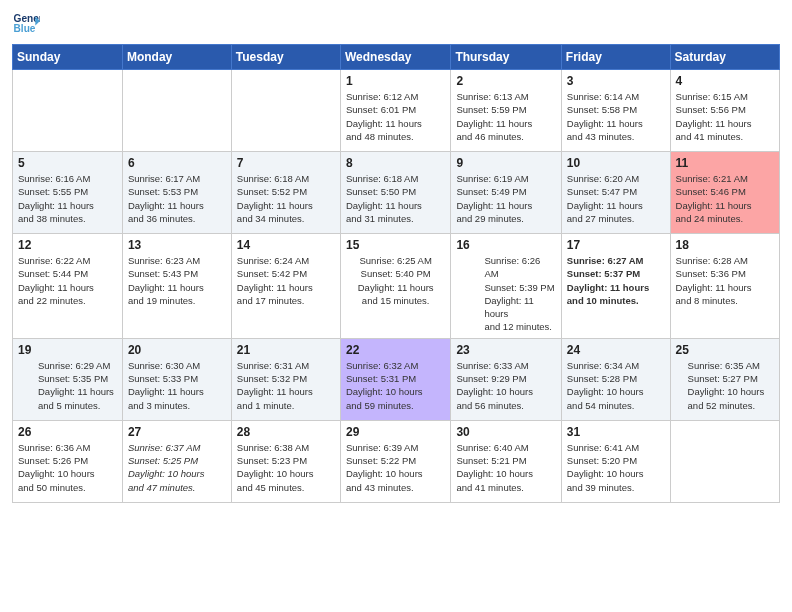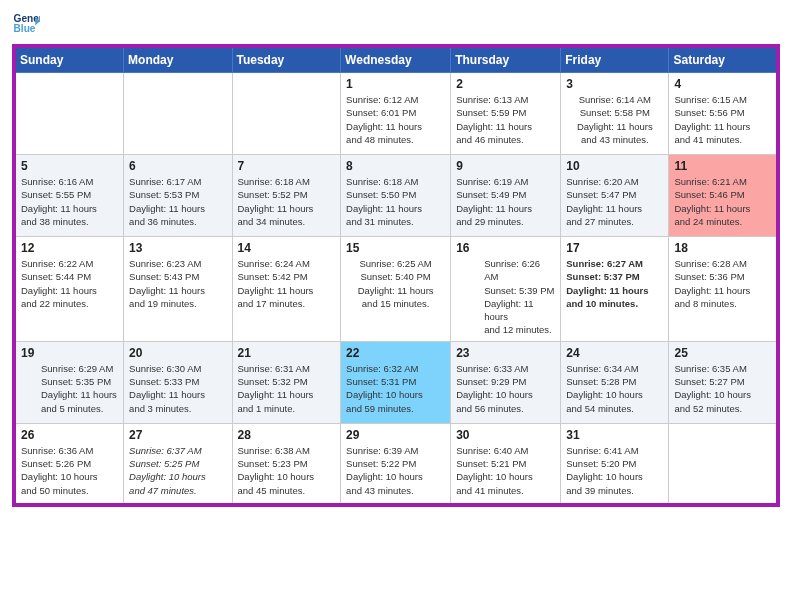--- a/index.html
+++ b/index.html
@@ -38,21 +38,21 @@
       color: #222;
       line-height: 1.1;
     }
     .location-title {
       font-size: 14px;
       color: #444;
     }
     .calendar {
       width: 100%;
       border-collapse: collapse;
-      border: 4px solid #a21caf;
+      border: 1px solid #a21caf;
     }
     .calendar th {
       background-color: #2a5aad;
       color: #fff;
       font-size: 12px;
       font-weight: bold;
       padding: 5px 4px;
       text-align: left;
       border: 1px solid #4477cc;
     }
@@ -127,21 +127,21 @@
           </td>
           <td>
             <span class="day-num">2</span>
             <div class="day-info" style="white-space: pre-line;">Sunrise: 6:13 AM
 Sunset: 5:59 PM
 Daylight: 11 hours
 and 46 minutes.</div>
           </td>
           <td>
             <span class="day-num">3</span>
-            <div class="day-info" style="white-space: pre-line; text-align: center;">Sunrise: 6:14 AM
+            <div class="day-info" style="white-space: pre-line;">Sunrise: 6:14 AM
 Sunset: 5:58 PM
 Daylight: 11 hours
 and 43 minutes.</div>
           </td>
           <td>
             <span class="day-num">4</span>
             <div class="day-info" style="white-space: pre-line;">Sunrise: 6:15 AM
 Sunset: 5:56 PM
 Daylight: 11 hours
 and 41 minutes.</div>
@@ -264,21 +264,21 @@
 Daylight: 11 hours
 and 3 minutes.</div>
           </td>
           <td style="background: rgb(240, 244, 248);">
             <span class="day-num">21</span>
             <div class="day-info" style="white-space: pre-line;">Sunrise: 6:31 AM
 Sunset: 5:32 PM
 Daylight: 11 hours
 and 1 minute.</div>
           </td>
-          <td style="background: #7dd3fc;">
+          <td style="background: #c4b5fd;">
             <span class="day-num">22</span>
             <div class="day-info" style="white-space: pre-line;">Sunrise: 6:32 AM
 Sunset: 5:31 PM
 Daylight: 10 hours
 and 59 minutes.</div>
           </td>
           <td style="background: rgb(240, 244, 248);">
             <span class="day-num">23</span>
             <div class="day-info" style="white-space: pre-line;">Sunrise: 6:33 AM
 Sunset: 9:29 PM
@@ -287,21 +287,21 @@
           </td>
           <td style="background: rgb(240, 244, 248);">
             <span class="day-num">24</span>
             <div class="day-info" style="white-space: pre-line;">Sunrise: 6:34 AM
 Sunset: 5:28 PM
 Daylight: 10 hours
 and 54 minutes.</div>
           </td>
           <td style="background: rgb(240, 244, 248);">
             <span class="day-num">25</span>
-            <div class="day-info" style="white-space: pre-line;">Sunrise: 6:35 AM
+            <div class="day-info" style="white-space: pre-line; margin-left: 12px;">Sunrise: 6:35 AM
 Sunset: 5:27 PM
 Daylight: 10 hours
 and 52 minutes.</div>
           </td>
         </tr>
         <tr>
           <td>
             <span class="day-num">26</span>
             <div class="day-info" style="white-space: pre-line;">Sunrise: 6:36 AM
 Sunset: 5:26 PM

